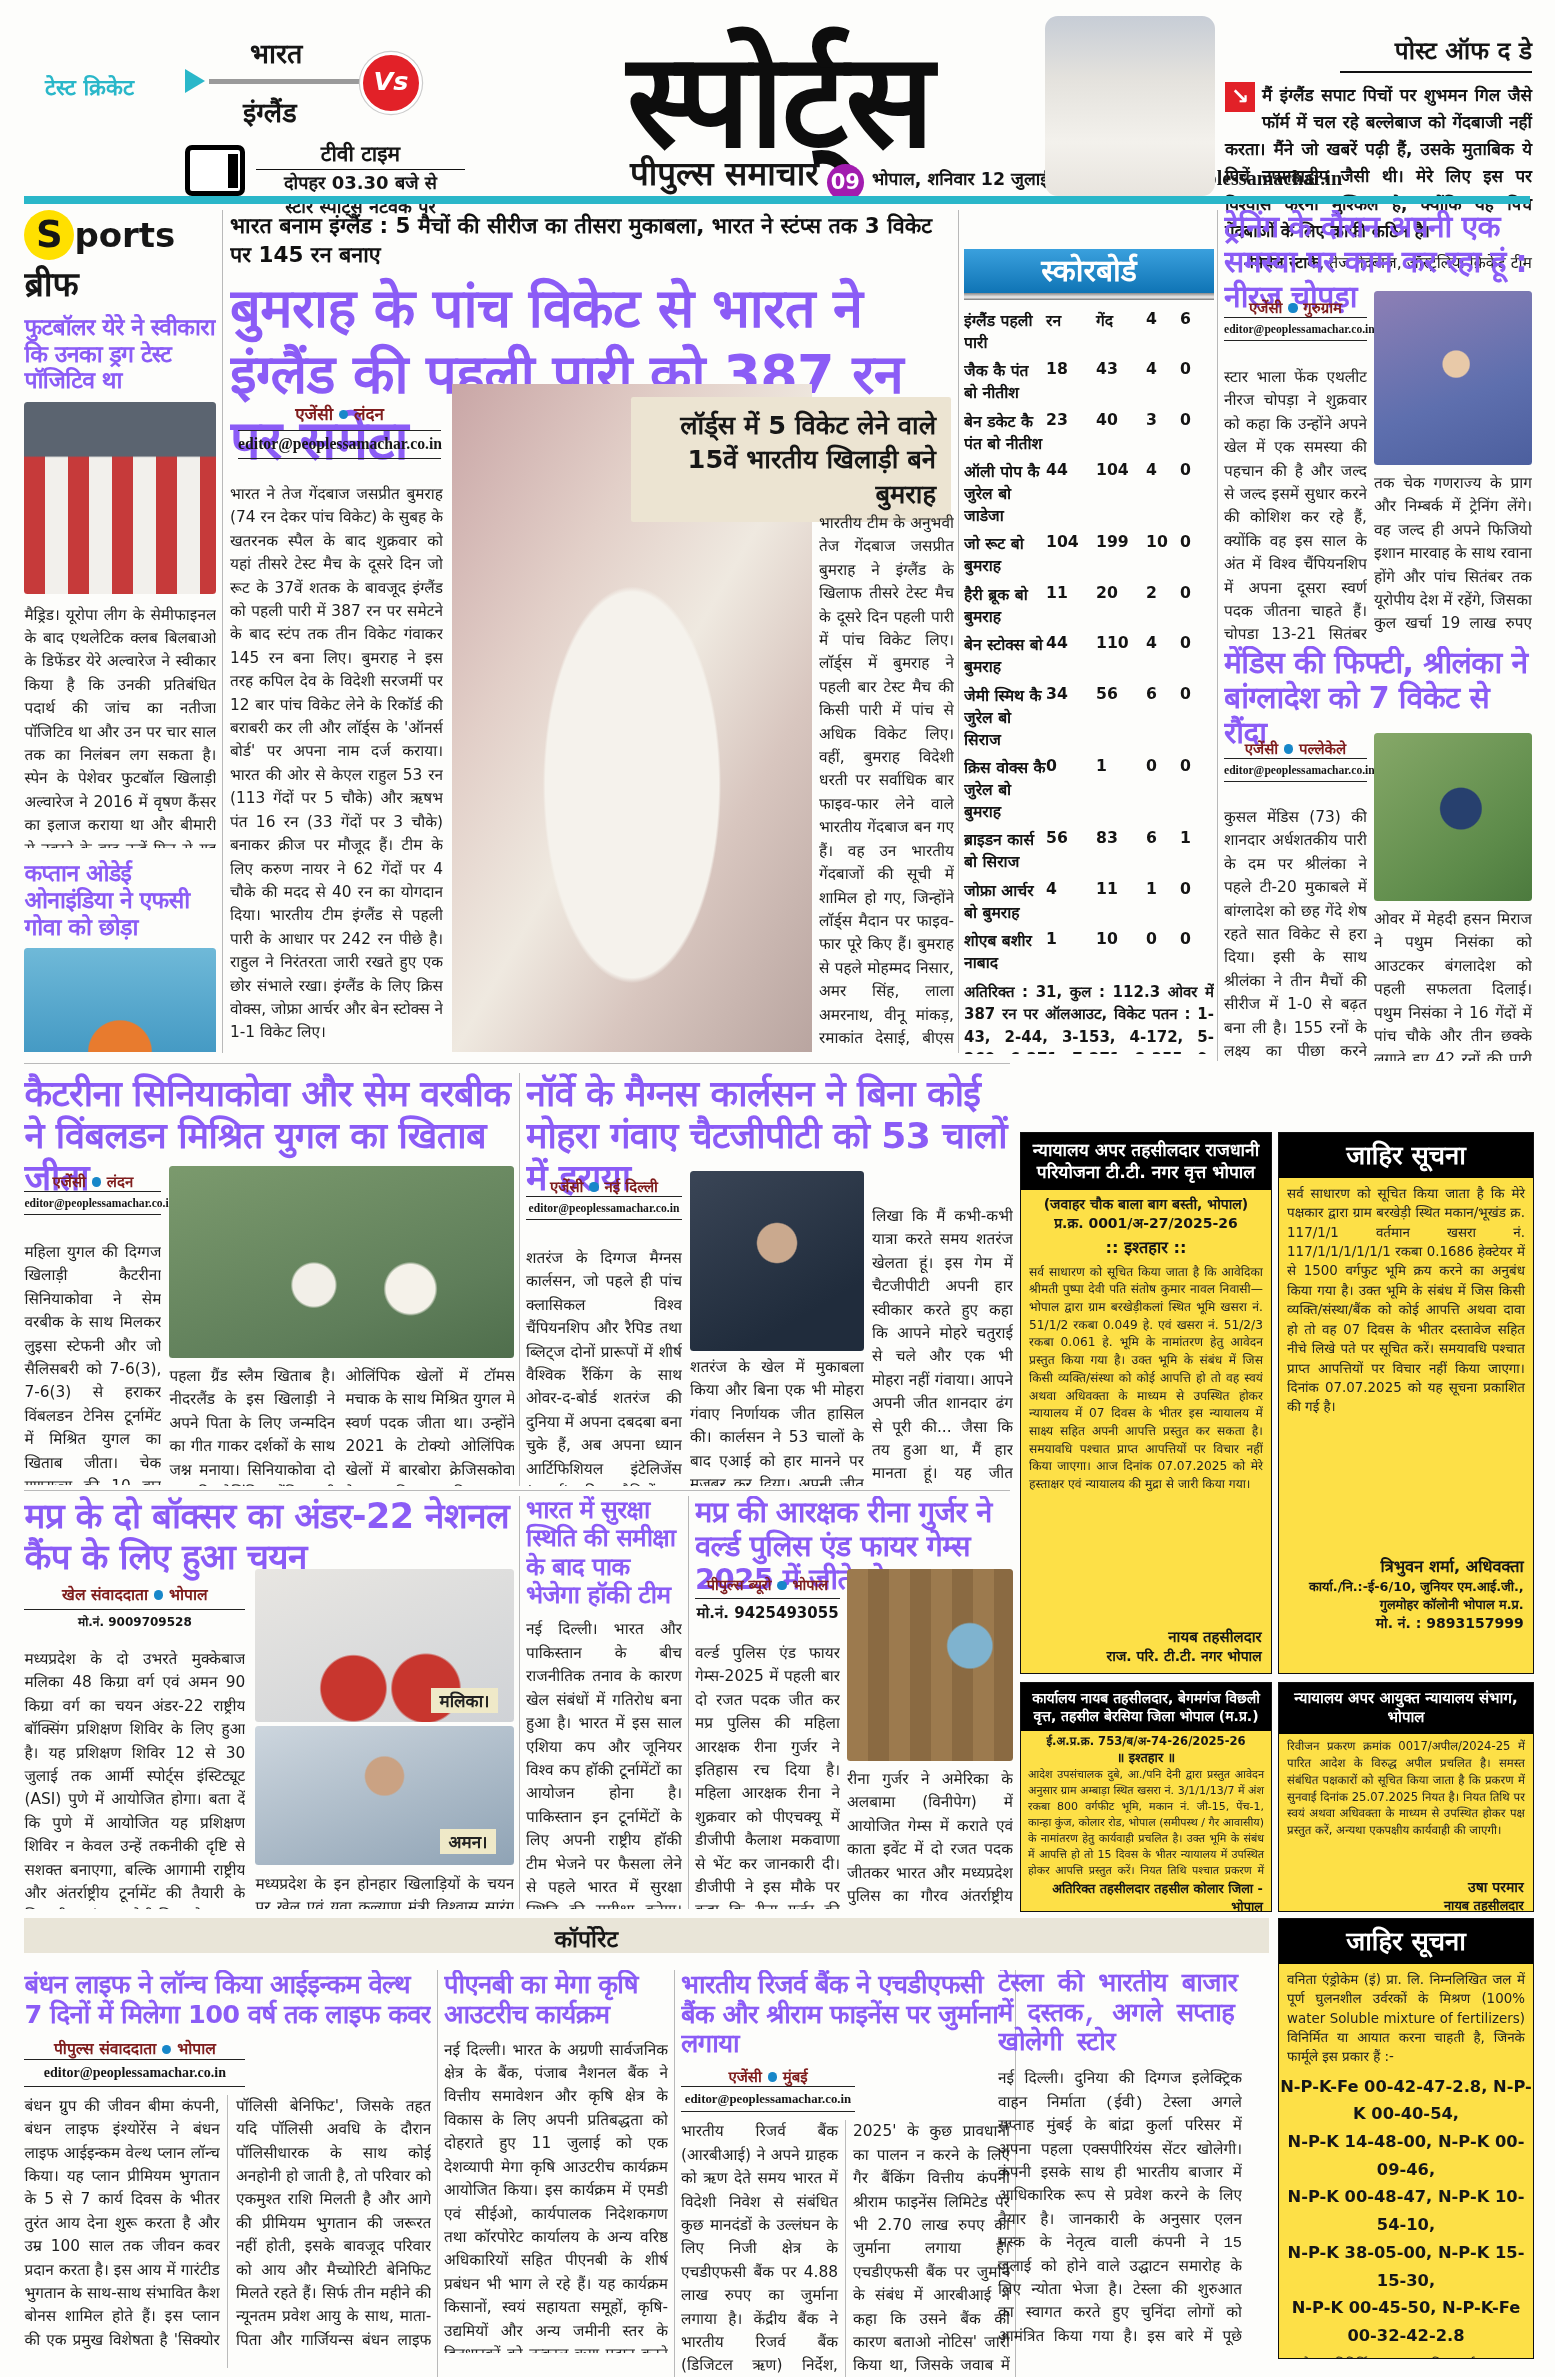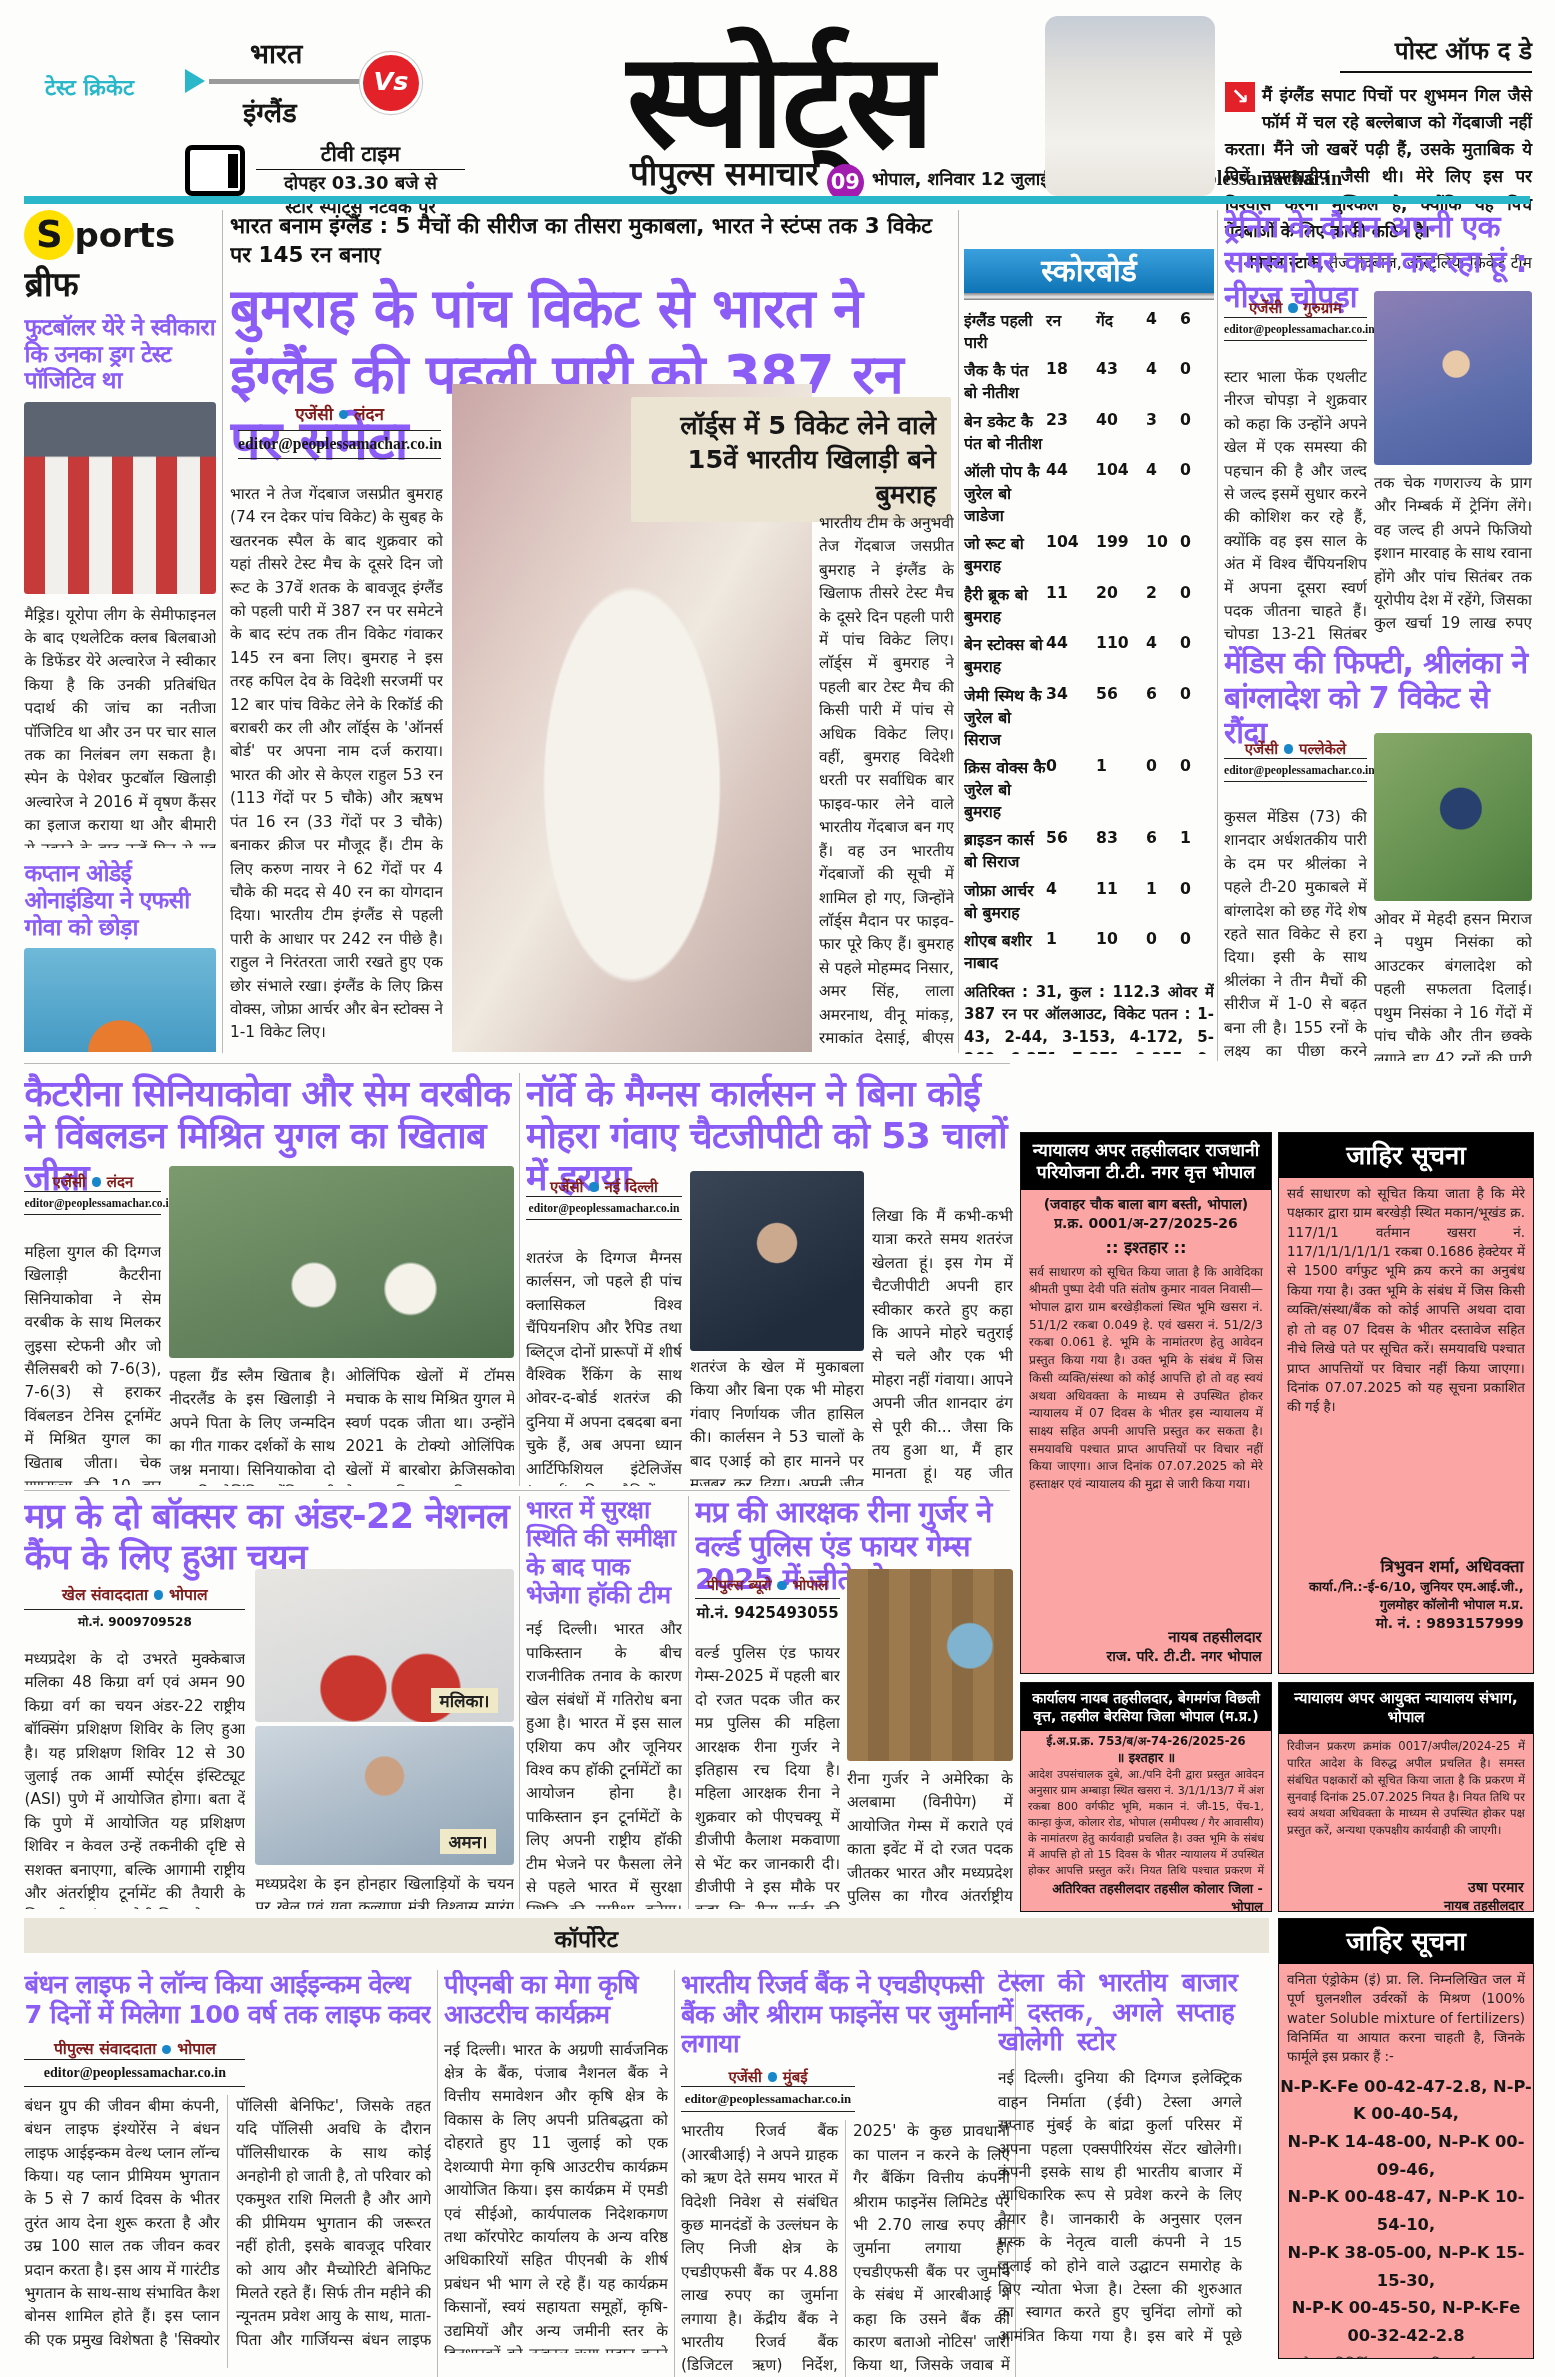--- a/index.html
+++ b/index.html
@@ -45,21 +45,21 @@
   .sb-head{background:linear-gradient(#3aa0dd,#0f74b5);color:#fff;font-weight:800;font-size:30px;text-align:center;line-height:44px;}
   .sb-strip{height:7px;background:linear-gradient(#888,#eee 60%,#777);}
   .sb-tr{display:flex;font-size:15.7px;font-weight:700;padding:3.2px 0;color:#141414;}
   .sb-td{width:34px;}
   .sb-td:nth-child(2){width:50px;}
   .sb-td:nth-child(3){width:50px;}
   .sb-name{flex:1;width:auto !important;}
   .sb-header-row .sb-td{font-weight:800;}
   .sb-notes{font-size:15px;line-height:1.5;font-weight:600;text-align:justify;}
   
-  .ad{border:1.7px solid #111;background:#fca5a5;overflow:hidden;}
+  .ad{border:1.7px solid #111;background:#fde047;overflow:hidden;}
   .ad-head{background:#000;color:#fff;font-weight:800;text-align:center;padding:5.8px 4.6px;line-height:1.3;}
   .ad-sub{font-weight:700;text-align:center;}
   .ad-body{text-align:justify;color:#222;}
   .ad-sig{font-weight:800;text-align:right;}
   .chip{position:absolute;background:#efe9c8;font-weight:800;font-size:17px;padding:1.2px 8.1px;color:#222;}
   .corp-band{background:#e9e5d8;}
   .corp-label{font-weight:800;font-size:23px;}
   .phone{font-weight:800;font-size:12px;text-align:center;}
   .npk{font-weight:800;font-size:16.3px;line-height:1.7;text-align:center;}
   .caption-box{background:#ece4d2;font-weight:800;font-size:25.6px;line-height:1.35;padding:10.5px 15px;text-align:right;border-radius:2.3px;}

